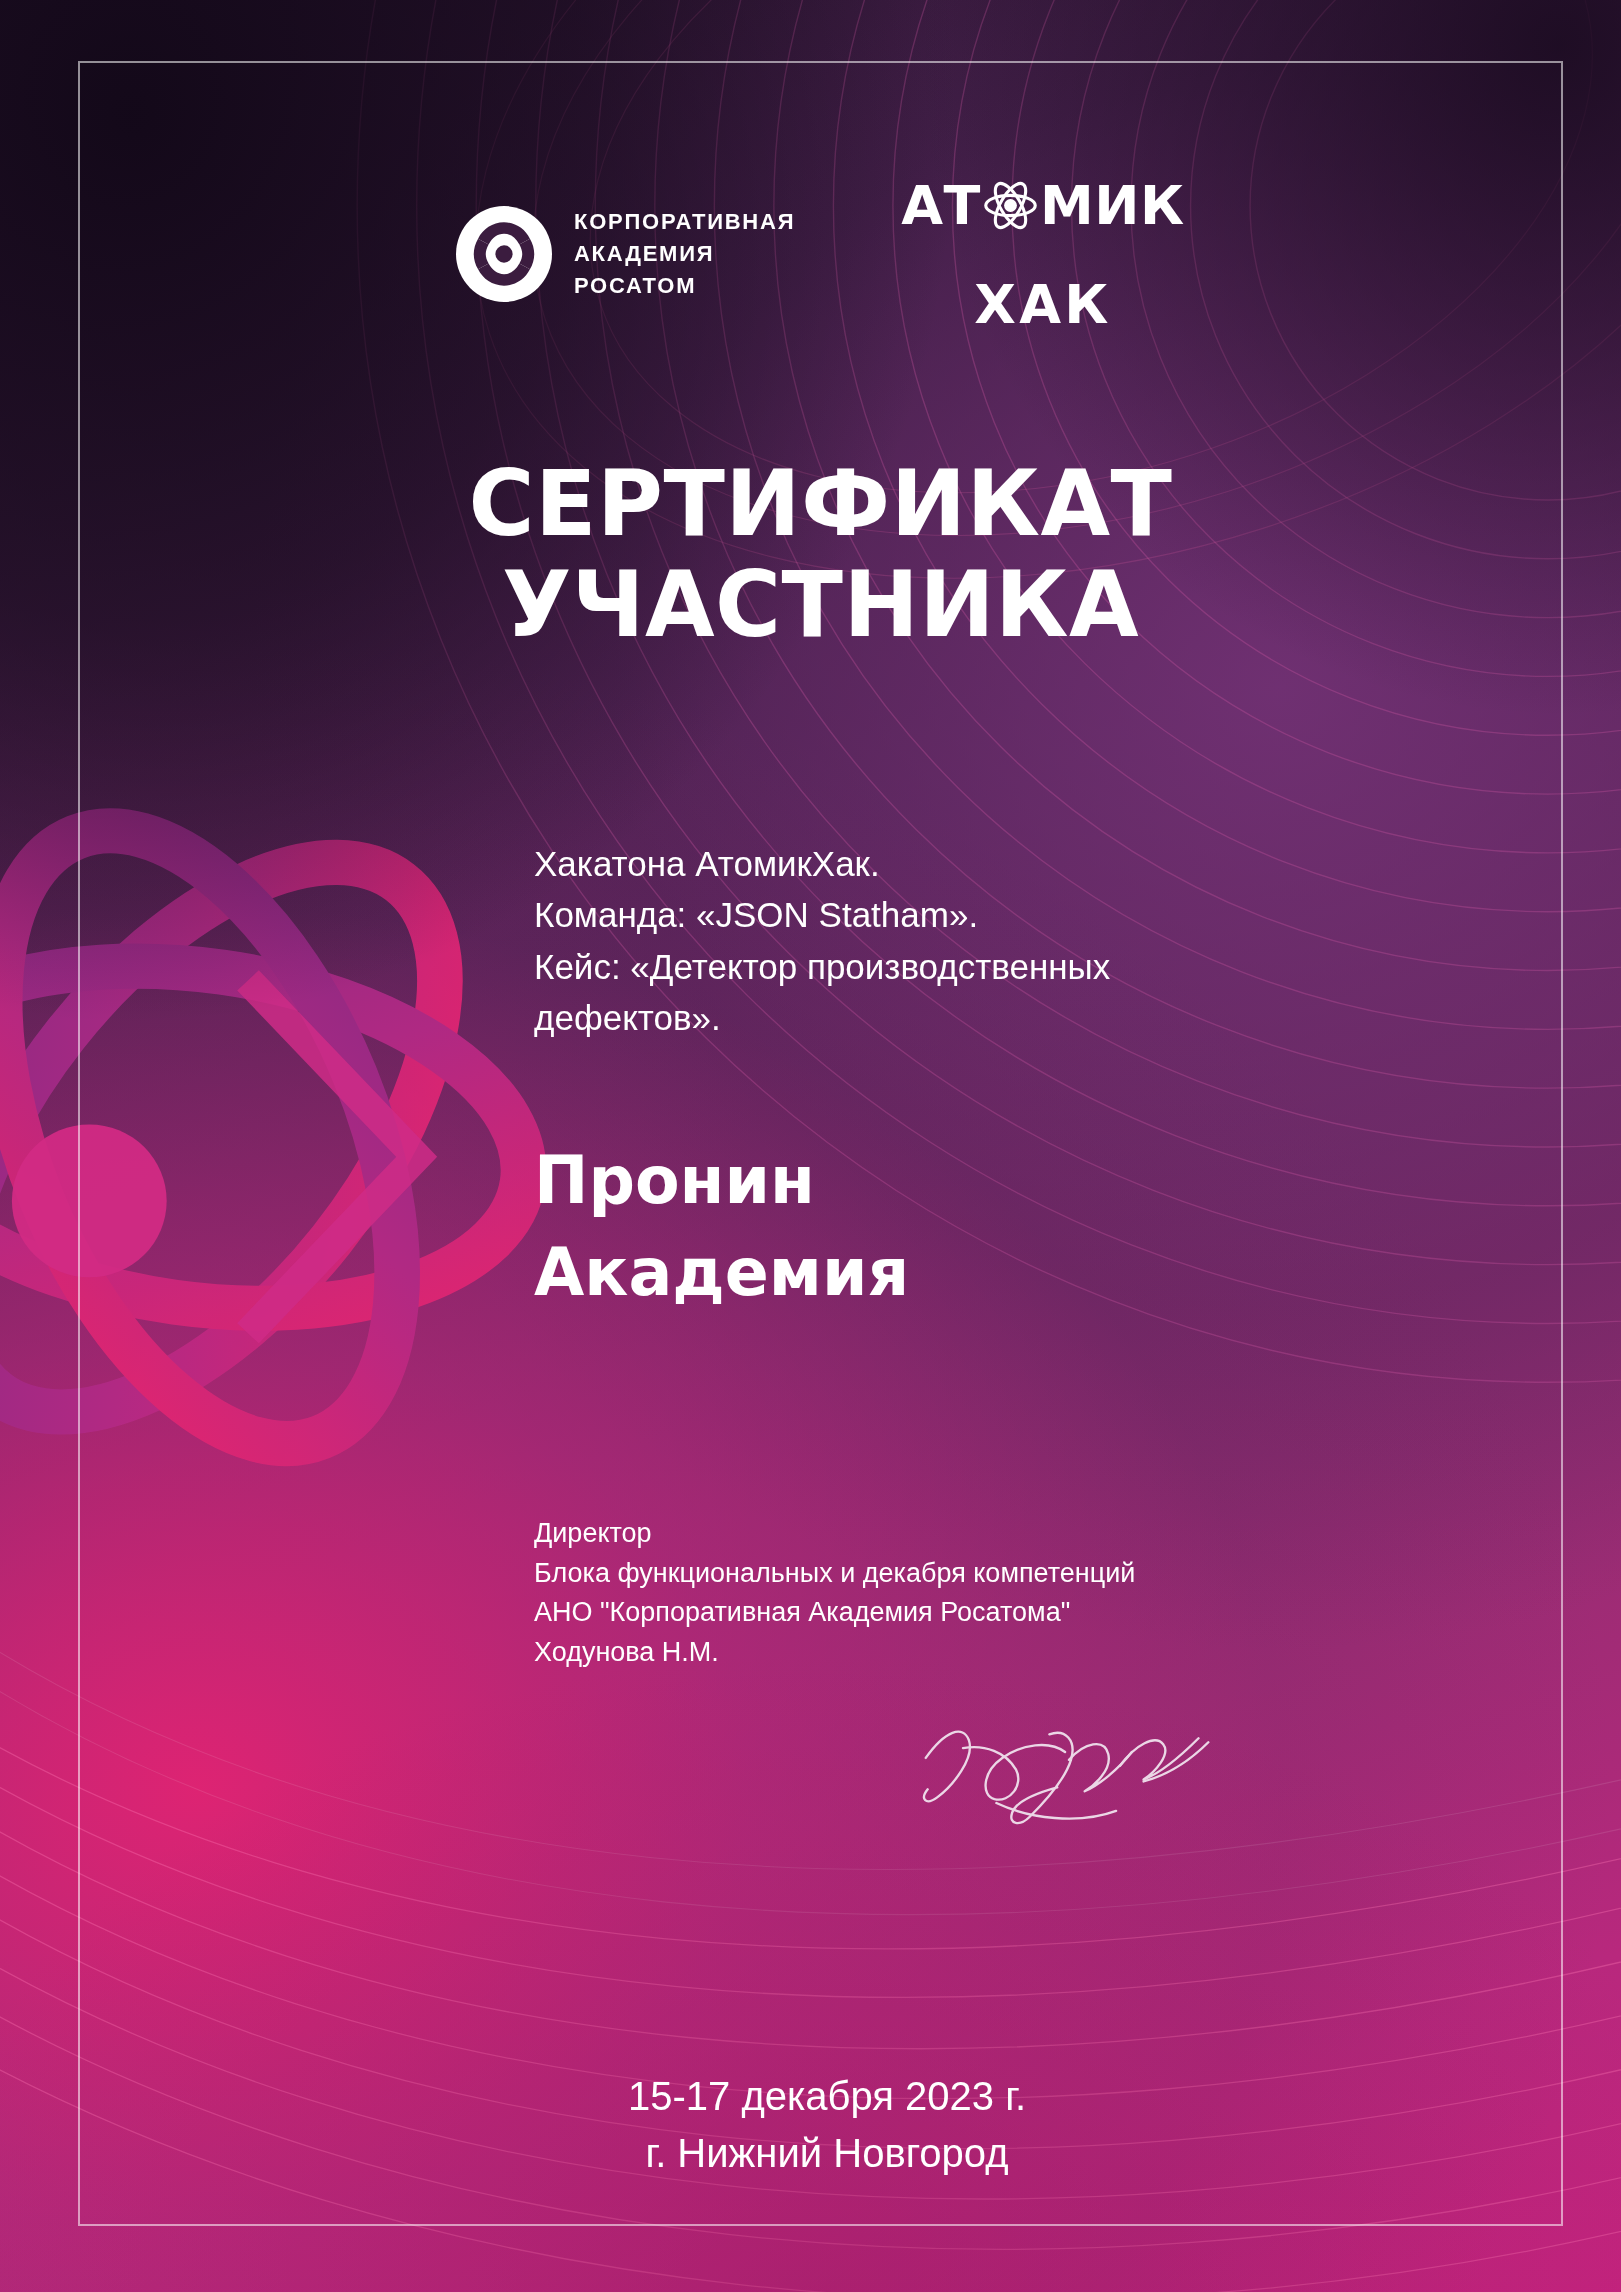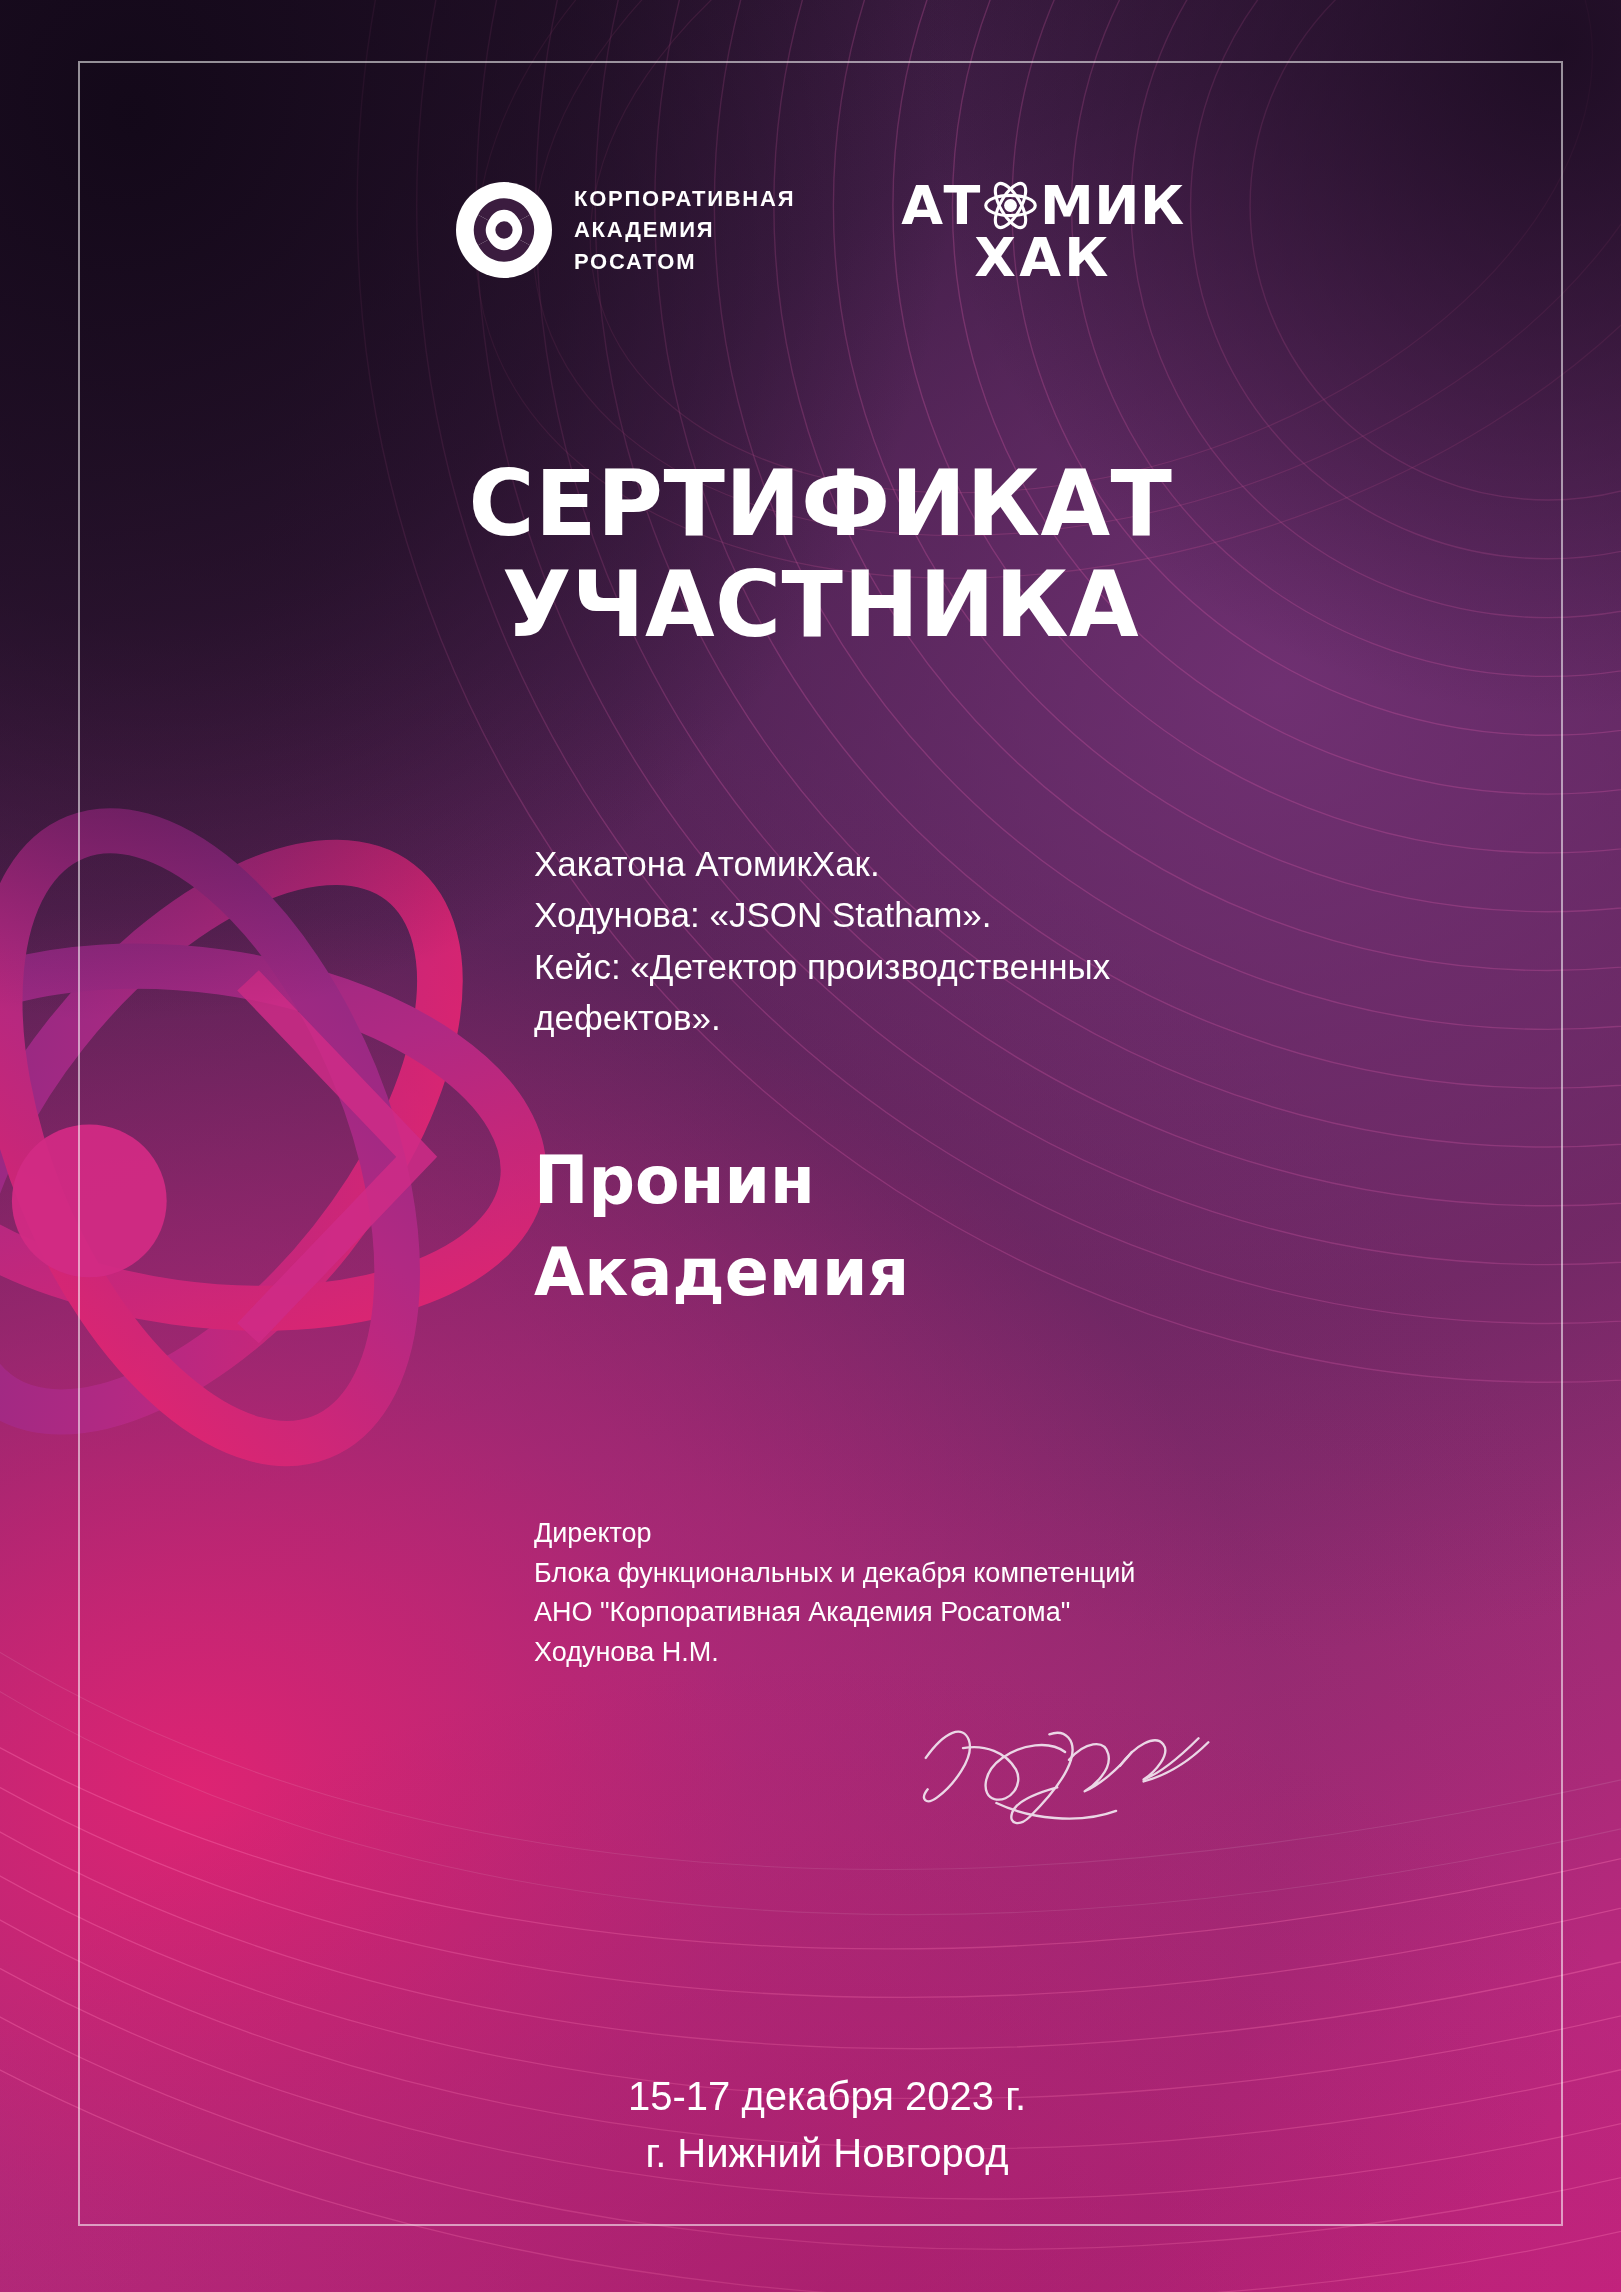--- a/index.html
+++ b/index.html
@@ -79,20 +79,21 @@
     font-weight: 600;
     text-transform: uppercase;
     color: #ffffff;
     white-space: pre-line;
   }
   .logo-atomichack {
     display: flex;
     flex-direction: column;
     align-items: center;
     line-height: 0.92;
+    gap: 47px;
   }
   .ah-row {
     display: flex;
     align-items: center;
     justify-content: center;
   }
   .ah-word {
     font-family: "DejaVu Sans", sans-serif;
     font-weight: 700;
     font-size: 54px;
@@ -296,21 +297,21 @@
         <span class="ah-word">ХАК</span>
       </div>
     </div>
 
   </div>
 
   <div class="title">СЕРТИФИКАТ
 УЧАСТНИКА</div>
 
   <div class="subject">Хакатона АтомикХак.
-Ходунова: «JSON Statham».
+Команда: «JSON Statham».
 Кейс: «Детектор производственных
 дефектов».</div>
 
   <div class="recipient">Пронин
 Академия</div>
 
   <div class="signatory">Директор
 Блока функциональных и декабря компетенций
 АНО "Корпоративная Академия Росатома"
 Ходунова Н.М.</div>

